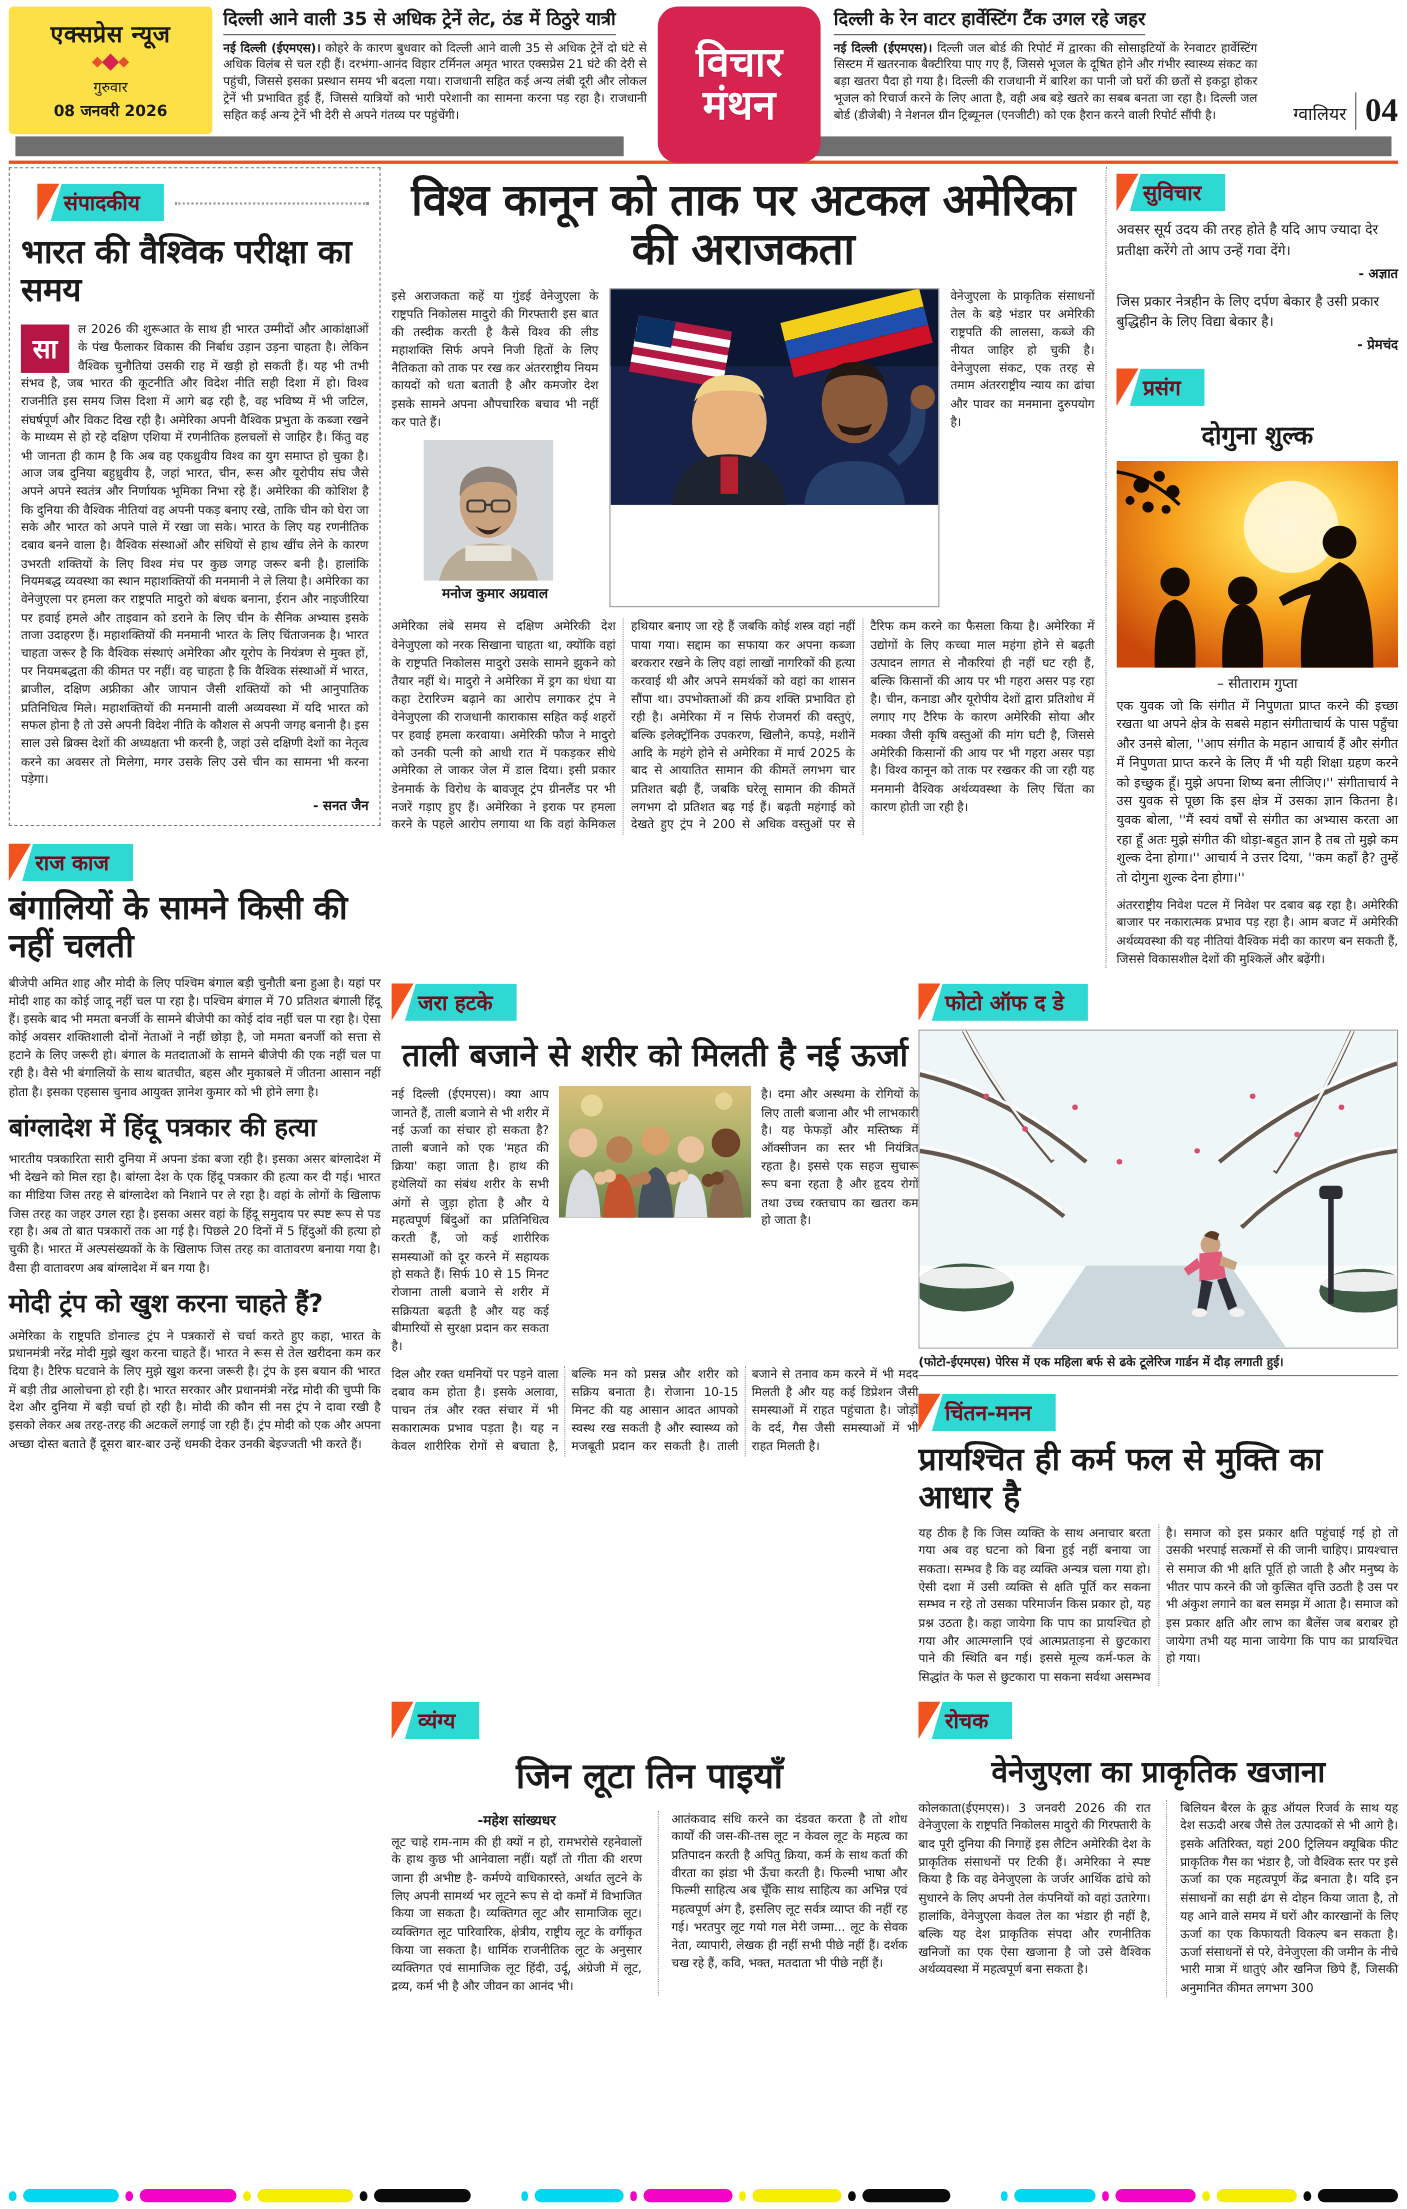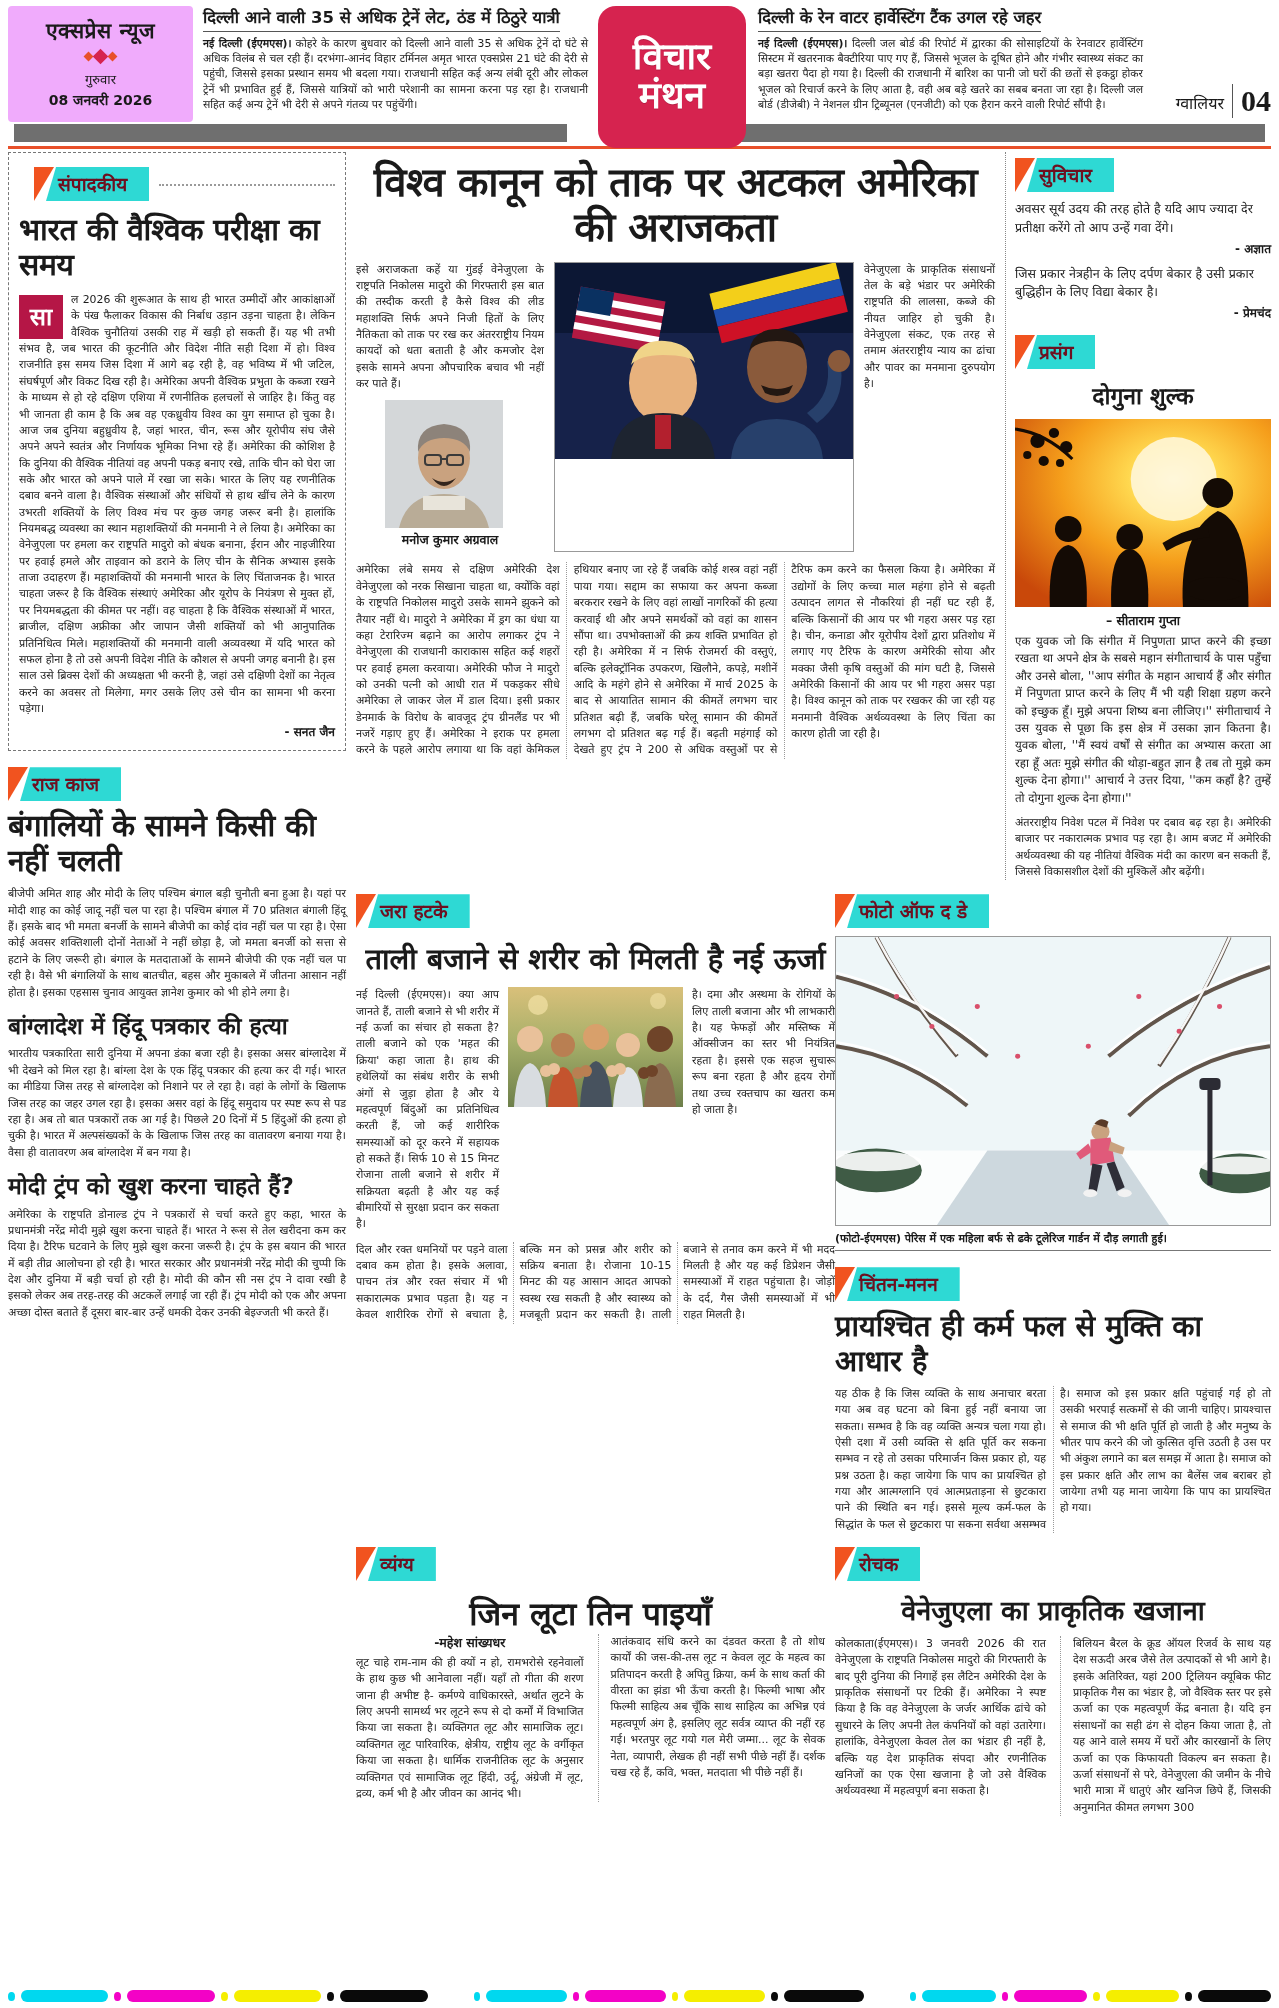--- a/index.html
+++ b/index.html
@@ -6,21 +6,21 @@
   html,body { background:#ffffff; }
   body {
     width:1279px; min-height:2008px; margin:0 auto;
     font-family:"DejaVu Sans","Liberation Sans",sans-serif;
     color:#1a1a1a; position:relative;
   }
   .page { width:1279px; min-height:2008px; display:flex; flex-direction:column; padding:6px 8px 4px 8px; }
 
   
   .header { position:relative; display:grid; grid-template-columns:185px 1fr 150px 1fr 118px; gap:10px; align-items:start; z-index:2; }
-  .masthead { background:#f0abfc; border-radius:4px; padding:10px 6px 8px 6px; text-align:center; height:116px; }
+  .masthead { background:#fde047; border-radius:4px; padding:10px 6px 8px 6px; text-align:center; height:116px; }
   .masthead-title { font-size:21px; font-weight:bold; letter-spacing:.5px; }
   .masthead-diamonds { display:flex; justify-content:center; align-items:center; gap:3px; margin:7px 0 8px 0; }
   .dm { width:7px; height:7px; background:#e8502a; transform:rotate(45deg); }
   .dm.big { width:11px; height:11px; background:#d6234f; }
   .masthead-day { font-size:13px; }
   .masthead-date { font-size:14px; font-weight:bold; margin-top:2px; }
   .brief { padding-top:2px; }
   .brief-headline { font-size:16.5px; font-weight:bold; border-bottom:1px solid #555; display:inline-block; padding-bottom:2px; margin-bottom:4px; line-height:1.25; }
   .brief-body { font-size:10.8px; line-height:1.42; text-align:justify; }
   .brief-body b { font-weight:bold; }
@@ -70,32 +70,32 @@
   .ma-lead { font-size:10.9px; line-height:1.5; text-align:justify; }
   .author-block { margin:8px auto 4px auto; text-align:center; width:130px; }
   .author-name { font-weight:bold; font-size:12.5px; margin-top:3px; }
   .ma-cols { margin-top:10px; column-count:3; column-gap:14px; column-rule:1.5px dotted #999; }
   .photo-frame { border:1px solid #999; }
 
   
   .quote { font-size:12.5px; line-height:1.5; font-weight:500; }
   .quote-author { text-align:right; font-weight:bold; font-size:12px; margin:2px 0 8px 0; }
   .prasang-head { text-align:center; margin:2px 0 8px 0; font-size:23px; font-weight:bold; }
-  .prasang-byline { text-align:center; font-weight:bold; font-size:12.5px; margin:5px 0 4px 0; }
+  .prasang-byline { text-align:center; font-weight:normal; font-size:12.5px; margin:5px 0 4px 0; }
 
   
   .jh-headline { text-align:center; margin:2px 0 10px 0; font-size:29px; font-weight:bold; }
   .jh-top { display:grid; grid-template-columns:1fr 175px 1fr; gap:9px; }
   .jh-cols { margin-top:9px; column-count:3; column-gap:12px; column-rule:1.5px dotted #999; }
 
   
   .pod-caption { font-size:11px; font-weight:bold; border-bottom:1px solid #777; padding:4px 0 5px 0; }
 
   
-  .vy-headline { text-align:center; font-size:32px; font-weight:bold; margin:2px 0 0 0; }
+  .vy-headline { text-align:center; font-size:32px; font-weight:bold; margin:2px 0 12px 0; }
   .vy-byline { font-weight:bold; font-size:12.5px; margin-bottom:4px; }
   .two-cols { column-count:2; column-gap:14px; column-rule:1.5px dotted #999; }
   .ch-headline { font-size:29px; font-weight:bold; line-height:1.18; margin:0 0 8px 0; }
   .ro-headline { text-align:center; font-size:27px; font-weight:bold; margin:2px 0 8px 0; }
 
   
   .cmyk { display:flex; align-items:center; gap:6px; margin-top:10px; padding:4px 0 2px 0; }
   .pill { height:12px; border-radius:6px; }
   .dot { width:9px; height:9px; border-radius:50%; }
   .c { background:#00d8ef; } .m { background:#f302c6; } .y { background:#f5ee00; } .k { background:#0a0a0a; }

